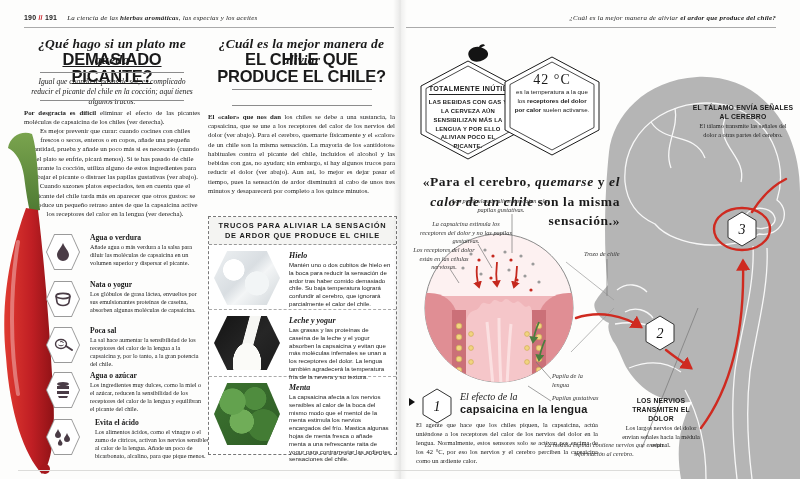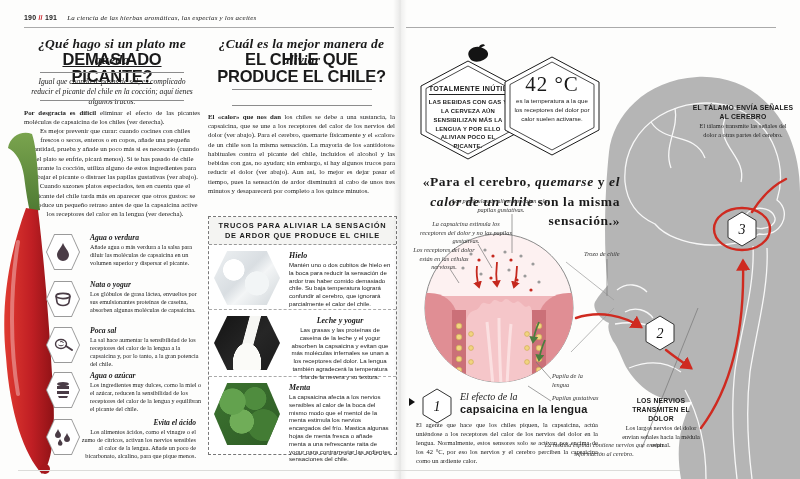--- a/index.html
+++ b/index.html
@@ -1,42 +1,42 @@
 <!DOCTYPE html>
 <html><head>
 <meta charset="utf-8">
 <style>
   html,body{margin:0;padding:0;background:#fff;}
   #spread{position:relative;width:800px;height:479px;background:#fdfdfc;overflow:hidden;
           font-family:"Liberation Serif",serif;color:#1a1a1a;outline:1px solid #e3e3e1;}
   .abs{position:absolute;}
   .ser{font-family:"Liberation Serif",serif;}
   .it{font-style:italic;}
-  .b{font-weight:normal;}
+  .b{font-weight:bold;}
   .ctr{text-align:center;}
   .jus{text-align:justify;}
   .rule{background:#8c8c8c;height:1px;}
   .spine{position:absolute;top:0;bottom:0;width:14px;left:393px;
          background:linear-gradient(to right,rgba(0,0,0,0) 0%,rgba(0,0,0,.07) 45%,rgba(0,0,0,.10) 50%,rgba(0,0,0,.05) 60%,rgba(0,0,0,0) 100%);}
   .pageedge{position:absolute;left:18px;right:18px;top:470px;height:1px;background:#dcdcda;}
 
   
   .hdr{font-size:7px;letter-spacing:.2px;}
   .hdr .folio{font-family:"Liberation Sans",sans-serif;font-weight:bold;font-style:normal;}
   .hdr .slash{color:#c5161d;}
 
   
   .t-it{font-size:13.5px;font-style:italic;font-weight:bold;letter-spacing:.2px;}
   .t-big{font-family:"Liberation Sans",sans-serif;font-weight:bold;font-size:16.5px;letter-spacing:-.2px;line-height:1.0;}
   .subt{font-size:7.6px;font-style:italic;line-height:1.3;}
   .body{font-size:6.8px;line-height:1.36;}
   .lead{font-weight:bold;}
 
   
-  .rem-t{font-size:7.6px;font-weight:bold;font-style:italic;margin-bottom:1px;}
+  .rem-t{font-size:7.6px;font-weight:bold;margin-bottom:1px;}
   .rem-x{font-size:6.2px;line-height:1.28;}
   .hexico{position:absolute;width:34px;height:36px;}
   .hexo{position:absolute;inset:0;background:#9a9a9a;clip-path:polygon(24% 0,76% 0,100% 50%,76% 100%,24% 100%,0 50%);}
   .hexi{position:absolute;inset:1px;background:#fff;clip-path:polygon(24% 0,76% 0,100% 50%,76% 100%,24% 100%,0 50%);}
   .hexico svg{position:absolute;left:7px;top:8px;}
 
   
   .tips{border:1px dashed #777;background:#fff;}
   .tips-h{font-family:"Liberation Sans",sans-serif;font-weight:bold;font-size:7.4px;letter-spacing:.8px;
           text-align:center;line-height:1.35;padding:4px 6px 3px;background:#f4f4f2;border-bottom:1px dashed #999;}
@@ -58,41 +58,44 @@
      radial-gradient(circle at 28% 30%, #63a24e 0 20%, rgba(0,0,0,0) 21%),
      radial-gradient(circle at 62% 25%, #4f8c3e 0 18%, rgba(0,0,0,0) 19%),
      radial-gradient(circle at 42% 62%, #70ad58 0 22%, rgba(0,0,0,0) 23%),
      radial-gradient(circle at 75% 68%, #437c34 0 24%, rgba(0,0,0,0) 25%),
      linear-gradient(135deg,#3c7330 0%,#2e5c25 100%);}
 
   
   .badge-body{font-family:"Liberation Sans",sans-serif;font-weight:bold;font-size:5.9px;line-height:1.5;letter-spacing:.2px;text-align:center;}
   .badge-title{font-family:"Liberation Sans",sans-serif;font-weight:bold;font-size:7.2px;letter-spacing:.3px;
                border-bottom:1px solid #222;display:inline-block;padding-bottom:1px;margin-bottom:3px;}
-  .temp-big{font-size:21px;letter-spacing:1px;text-align:center;}
+  .temp-big{font-size:14px;letter-spacing:1px;text-align:center;}
   .temp-x{font-family:"Liberation Sans",sans-serif;font-size:6.2px;line-height:1.45;text-align:center;}
   .quote{font-size:13.5px;font-weight:bold;letter-spacing:.6px;line-height:1.45;text-align:right;}
   .dlab{font-size:6.3px;font-style:italic;color:#333;line-height:1.35;}
   .dhead{font-family:"Liberation Sans",sans-serif;font-weight:bold;font-size:6.8px;letter-spacing:.2px;line-height:1.35;text-align:center;}
   .dtext{font-size:6.3px;line-height:1.35;text-align:center;color:#222;}
   .s1-it{font-size:10px;font-style:italic;}
   .s1-b{font-family:"Liberation Sans",sans-serif;font-weight:bold;font-size:11px;letter-spacing:.2px;}
   .s1-x{font-size:6.5px;line-height:1.38;}
 </style>
 </head>
 <body>
 
 <div id="spread">
 
   <div class="abs hdr it" style="left:24px;top:14px;width:370px;">
     <span class="folio"><span>190</span> <span class="slash">//</span> <span>191</span></span>
     <span style="margin-left:8px;"><span>La ciencia de las </span><span class="b">hierbas aromáticas</span><span>, las especias y los aceites</span></span>
   </div>
   <div class="abs rule" style="left:24px;top:27px;width:370px;background:#aaa;"></div>
 
+  <div class="abs hdr it" style="left:420px;top:14px;width:356px;text-align:right;">
+    <span>¿Cuál es la mejor manera de aliviar </span><span class="b">el ardor que produce del chile?</span>
+  </div>
   <div class="abs rule" style="left:406px;top:27px;width:370px;background:#aaa;"></div>
 
   <div class="abs ctr t-it" style="left:24px;top:36px;width:176px;">¿Qué hago si un plato me queda</div>
   <div class="abs ctr t-big" style="left:24px;top:51px;width:176px;text-decoration:underline;">DEMASIADO PICANTE?</div>
   <div class="abs rule" style="left:40px;top:72px;width:144px;"></div>
   <div class="abs ctr subt" style="left:28px;top:77px;width:168px;">Igual que cuando te pasas de sal, es complicado reducir el picante del chile en la cocción; aquí tienes algunos trucos.</div>
   <div class="abs rule" style="left:40px;top:100px;width:144px;"></div>
   <div class="abs body jus" style="left:24px;top:108px;width:176px;">
     <span class="lead">Por desgracia es difícil</span><span> eliminar el efecto de las picantes moléculas de capsaicina de los chiles (ver derecha).</span>
   </div>
@@ -182,21 +185,21 @@
       <div class="hexo"></div>
         <div class="hexi"></div>
       <svg width="20" height="20" viewBox="0 0 20 20">
           <g fill="#4a3c46">
             <path d="M5 2 C6 5 8 6 8 8 A3 3 0 0 1 2 8 C2 6 4 5 5 2 Z"></path>
             <path d="M14 6 C15 9 17 10 17 12 A3 3 0 0 1 11 12 C11 10 13 9 14 6 Z"></path>
             <path d="M7 12 C8 14 9.5 15 9.5 16.5 A2.3 2.3 0 0 1 4.9 16.5 C4.9 15 6 14 7 12 Z"></path>
           </g>
         </svg>
     </div>
-    <div class="abs" style="left:80px;top:418px;width:116px;text-align:right;">
+    <div class="abs" style="left:95px;top:418px;width:116px;">
       <div class="rem-t">Evita el ácido</div>
       <div class="rem-x">Los alimentos ácidos, como el vinagre o el zumo de cítricos, activan los nervios sensibles al calor de la lengua. Añade un poco de bicarbonato, alcalino, para que pique menos.</div>
     </div>
   </div>
 
   <div class="abs ctr t-it" style="left:208px;top:36px;width:187px;">¿Cuál es la mejor manera de aliviar</div>
   <div class="abs ctr t-big" style="left:208px;top:51px;width:187px;">EL CHILE QUE</div>
   <div class="abs ctr t-big" style="left:208px;top:68px;width:187px;">PRODUCE EL CHILE?</div>
   <div class="abs rule" style="left:232px;top:89px;width:140px;"></div>
   <div class="abs rule" style="left:232px;top:105px;width:140px;"></div>
@@ -206,21 +209,21 @@
 
   <div class="abs tips" style="left:208px;top:216px;width:187px;height:237px;">
     <div class="tips-h">TRUCOS PARA ALIVIAR LA SENSACIÓN DE ARDOR QUE PRODUCE EL CHILE</div>
     <div class="tip" style="height:64px;">
       <div class="photo ph-ice"></div>
       <div class="abs" style="left:80px;top:6px;width:102px;">
         <div class="tip-t">Hielo</div>
         <div class="tip-x">Mantén uno o dos cubitos de hielo en la boca para reducir la sensación de ardor tras haber comido demasiado chile. Su baja temperatura logrará confundir al cerebro, que ignorará parcialmente el calor del chile.</div>
       </div>
     </div>
-    <div class="tip" style="height:66px;text-align:center;">
+    <div class="tip" style="height:66px;">
       <div class="photo ph-milk"></div>
       <div class="abs" style="left:80px;top:6px;width:102px;">
         <div class="tip-t">Leche y yogur</div>
         <div class="tip-x">Las grasas y las proteínas de caseína de la leche y el yogur absorben la capsaicina y evitan que más moléculas infernales se unan a los receptores del dolor. La lengua también agradecerá la temperatura fría de la nevera y su textura.</div>
       </div>
     </div>
     <div class="tip" style="height:82px;">
       <div class="photo ph-mint" style="height:62px;"></div>
       <div class="abs" style="left:80px;top:6px;width:102px;">
         <div class="tip-t">Menta</div>

